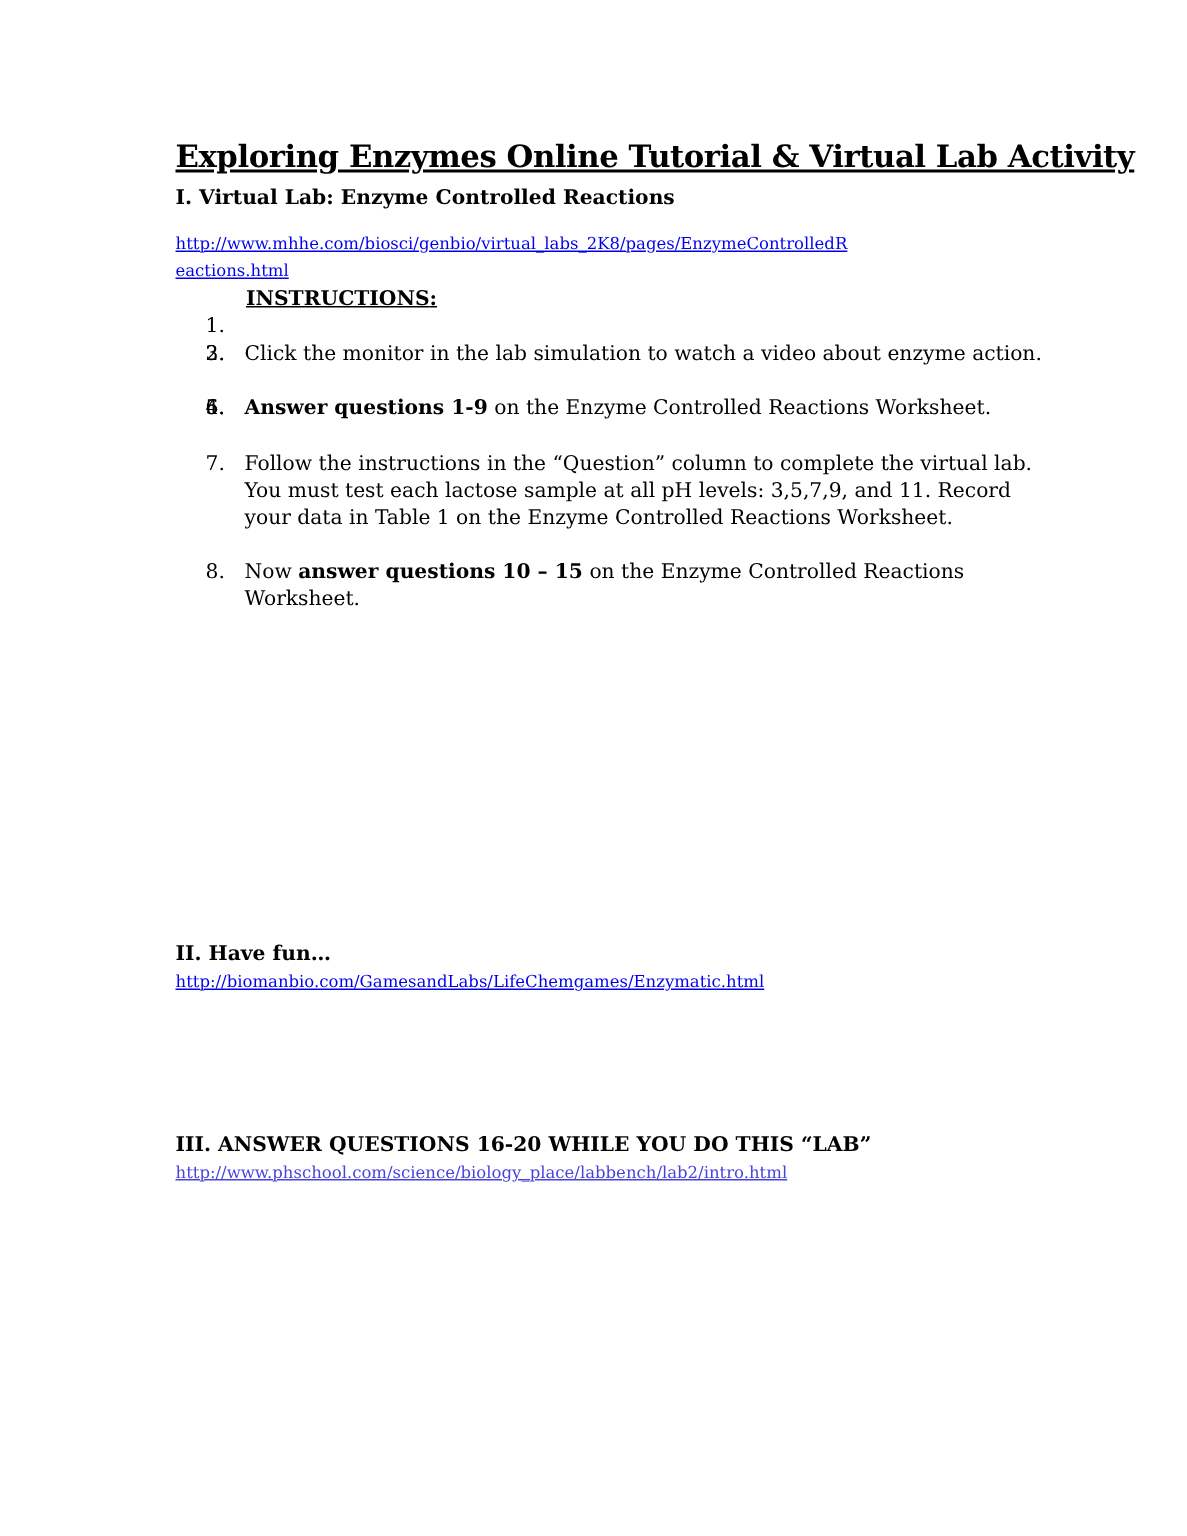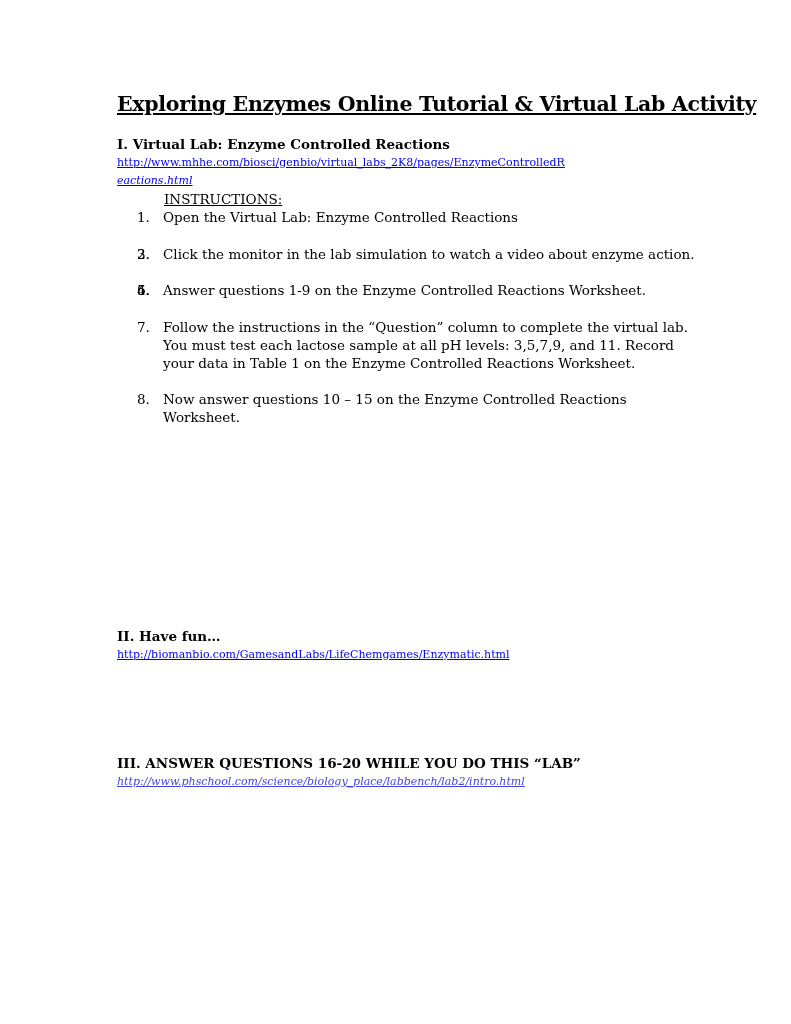--- a/index.html
+++ b/index.html
@@ -4,43 +4,43 @@
   <style>
     html, body { margin: 0; padding: 0; background: #ffffff; }
     body { width: 791px; height: 1024px; position: relative; overflow: hidden;
            font-family: "DejaVu Serif", "Liberation Serif", serif; color: #000; }
     .page { position: absolute; left: 0; top: 0; width: 641px; height: 1024px; }
     .title { position: absolute; left: 117px; top: 92px; font-size: 20.5px; font-weight: bold;
              text-decoration: underline; white-space: nowrap; letter-spacing: -0.3px; }
     .heading { position: absolute; left: 117px; font-size: 13.5px; font-weight: bold; white-space: nowrap; }
     .link { position: absolute; left: 117px; font-size: 11px; color: #0000ee; text-decoration: underline;
             white-space: nowrap; line-height: 18px; }
-    .link-visited { color: #4444dd; font-style: italic; }
-    .instr-label { position: absolute; left: 164px; top: 191px; font-size: 13.5px; font-weight: normal;
+    .link-visited { color: #4444dd; }
+    .instr-label { position: absolute; left: 164px; top: 191px; font-size: 13.5px; font-weight: bold;
                    text-decoration: underline; }
     .instr-colon { text-decoration: none; }
     ol.steps { position: absolute; left: 137px; top: 208px; margin: 0; padding: 0; list-style: none; width: 560px; }
     ol.steps li { position: relative; padding-left: 26px; font-size: 13.5px; line-height: 18px; margin-bottom: 18.6px; }
     ol.steps li .num { position: absolute; left: 0; top: 0; }
-    b { font-weight: normal; text-align: right; }
+    b { font-weight: bold; text-align: right; }
   </style>
 </head>
 <body>
 
 <div class="page">
   <div class="title">Exploring Enzymes Online Tutorial &amp; Virtual Lab Activity</div>
 
-  <div class="heading" style="top:136px;">I. Virtual Lab:  Enzyme Controlled Reactions</div>
+  <div class="heading" style="top:124px;">I. Virtual Lab:  Enzyme Controlled Reactions</div>
   <a class="link" style="top:154px;">http://www.mhhe.com/biosci/genbio/virtual_labs_2K8/pages/EnzymeControlledR</a>
-  <a class="link" style="top:172px;font-style:italic;">eactions.html</a>
+  <a class="link" style="top:172px;">eactions.html</a>
 
   <div class="instr-label"><span>INSTRUCTIONS</span><span class="instr-colon">:</span></div>
 
   <ol class="steps">
-    <li><span class="num">1.</span><span>Open the Virtual Lab:  Enzyme Controlled Reactions</span></li>
+    <li><span class="num">1.</span></li>
     <li><span class="num">2.</span></li>
     <li><span class="num">3.</span><span>Click the monitor in the lab simulation to watch a video about enzyme action.</span></li>
     <li><span class="num">4.</span></li>
     <li><span class="num">5.</span></li>
     <li><span class="num">6.</span><b>Answer questions 1-9</b><span> on the Enzyme Controlled Reactions Worksheet.</span></li>
     <li><span class="num">7.</span><span>Follow the instructions in the “Question” column to complete the virtual lab. You must test each lactose sample at all pH levels: 3,5,7,9, and 11.  Record your data in Table 1 on the Enzyme Controlled Reactions Worksheet.</span></li>
     <li><span class="num">8.</span><span>Now </span><b>answer questions 10 – 15</b><span> on the Enzyme Controlled Reactions Worksheet.</span></li>
   </ol>
 
   <div class="heading" style="top:628px;">II.  Have fun…</div>

